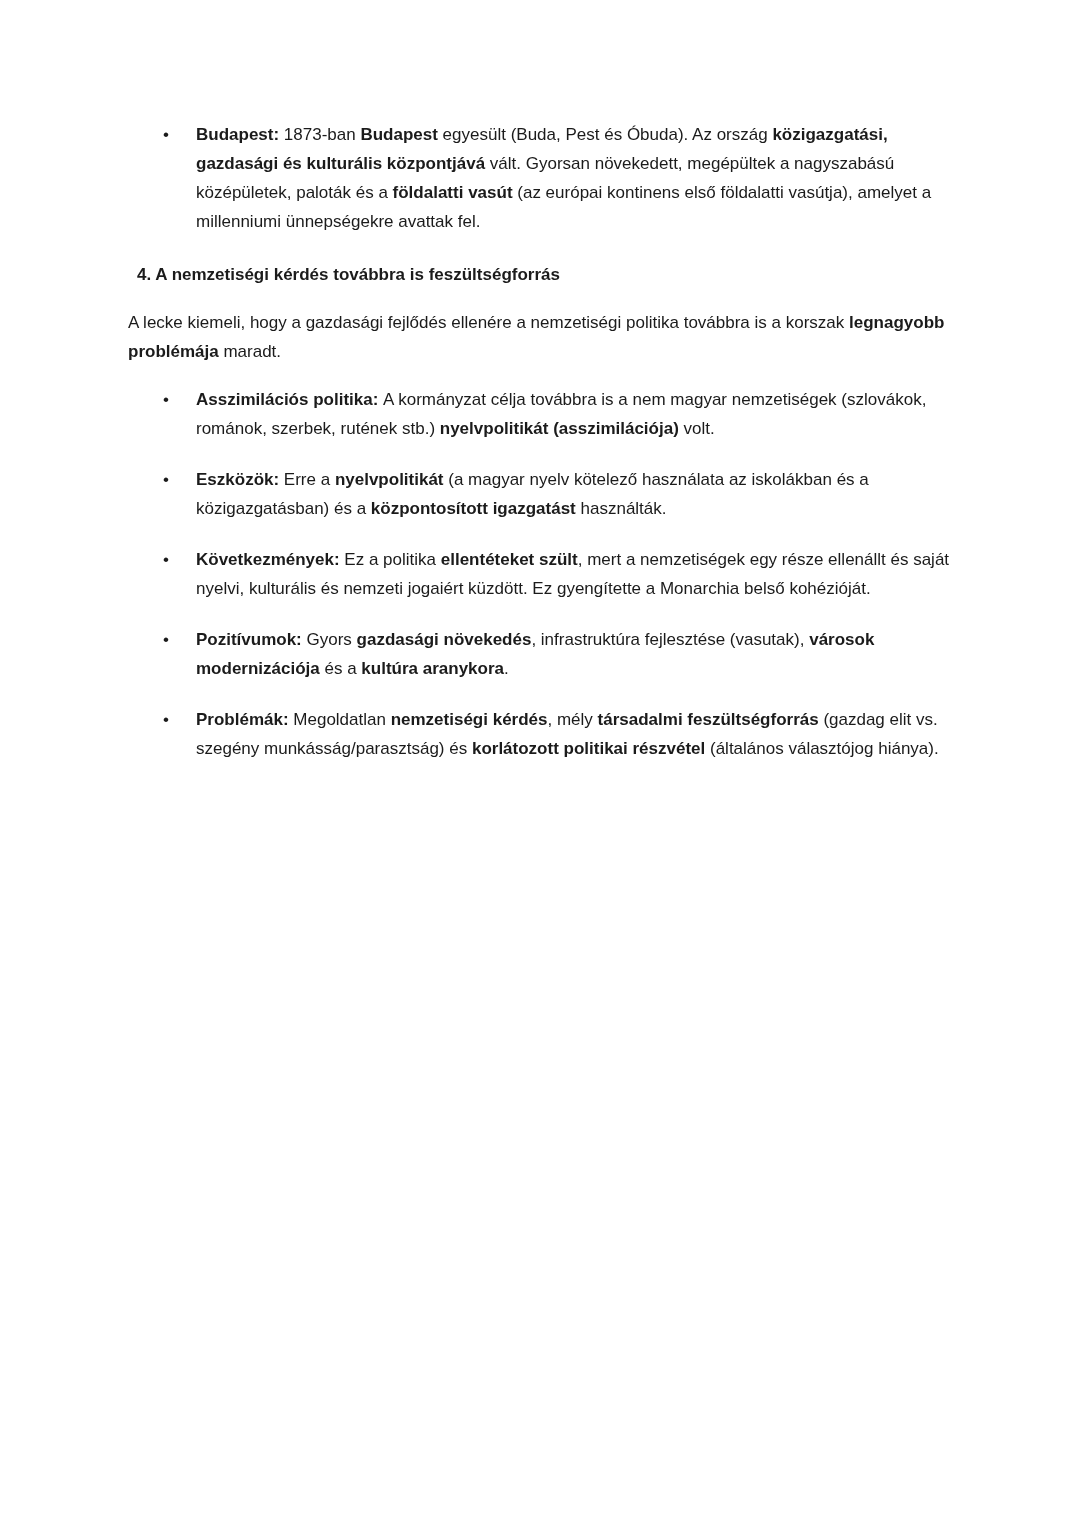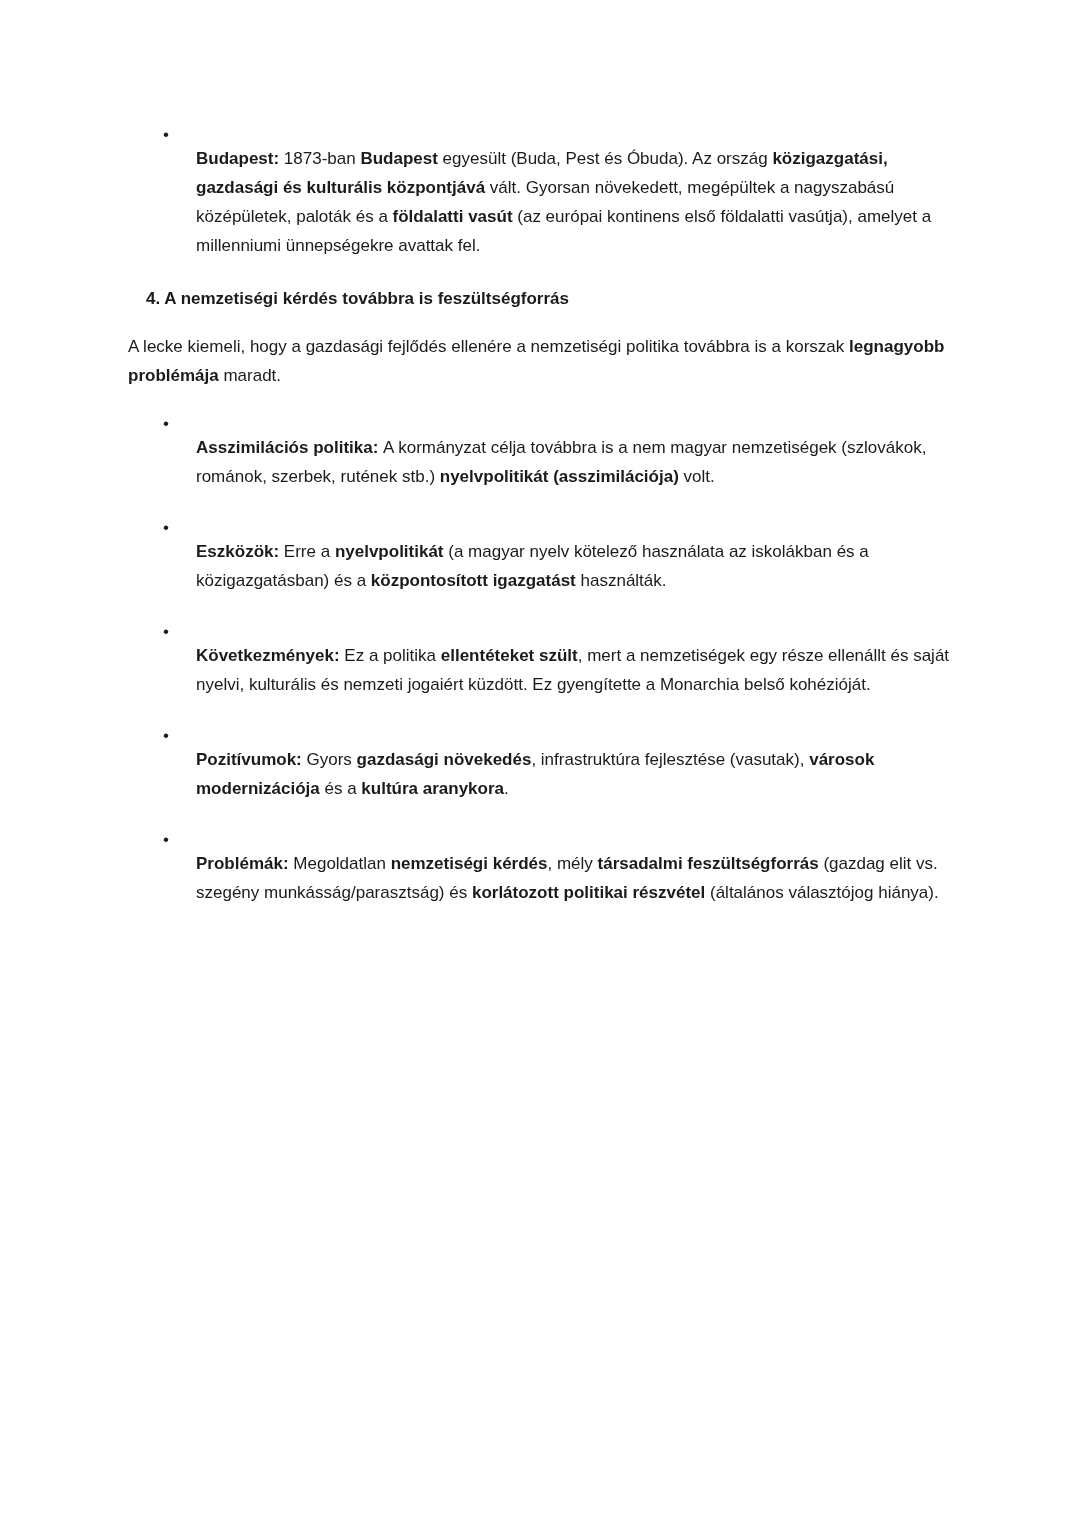--- a/index.html
+++ b/index.html
@@ -21,37 +21,36 @@
     font-family: "Liberation Sans", sans-serif;
     font-size: 17px;
     line-height: 29px;
     color: #1b1b1b;
   }
   .doc .b {
     font-weight: 700;
   }
   .heading {
     font-weight: 700;
-    margin: 24px 0 19px 18px;
+    margin: 24px 0 19px 9px;
   }
   .paragraph {
     margin: 8px 0 19px 0;
   }
   .bullet-item {
     display: flex;
     margin: 0 0 22px 0;
     padding-left: 35px;
   }
   .bullet-marker {
     flex: 0 0 33px;
     width: 33px;
   }
   .bullet-text {
     flex: 1;
-    margin-top: 24px;
   }
 </style>
 </head>
 <body>
 
 <div class="page">
   <div class="doc" id="doc">
       <div class="bullet-item">
         <span class="bullet-marker">•</span>
         <span class="bullet-text"><span class="b">Budapest: </span><span>1873-ban </span><span class="b">Budapest</span><span> egyesült (Buda, Pest és Óbuda). Az ország </span><span class="b">közigazgatási, gazdasági és kulturális központjává</span><span> vált. Gyorsan növekedett, megépültek a nagyszabású középületek, paloták és a </span><span class="b">földalatti vasút</span><span> (az európai kontinens első földalatti vasútja), amelyet a millenniumi ünnepségekre avattak fel.</span></span>

